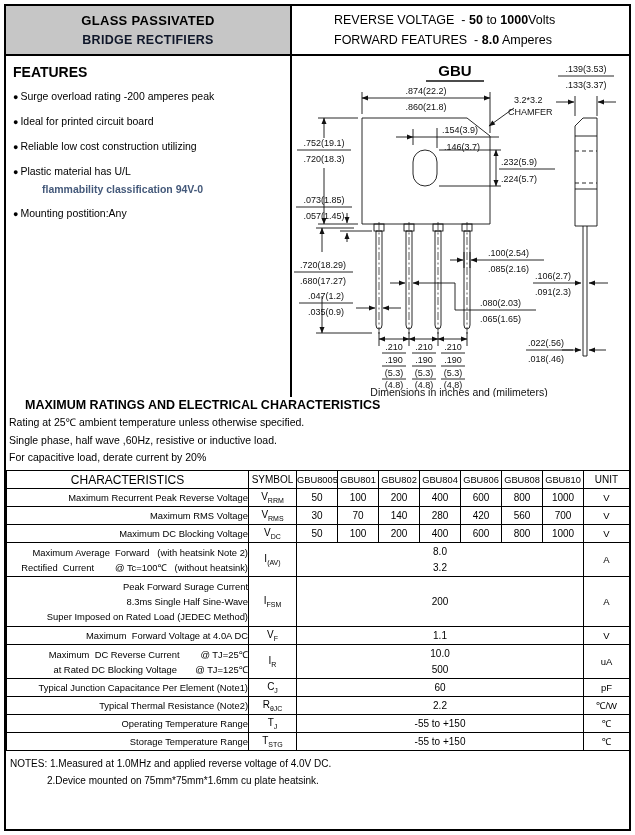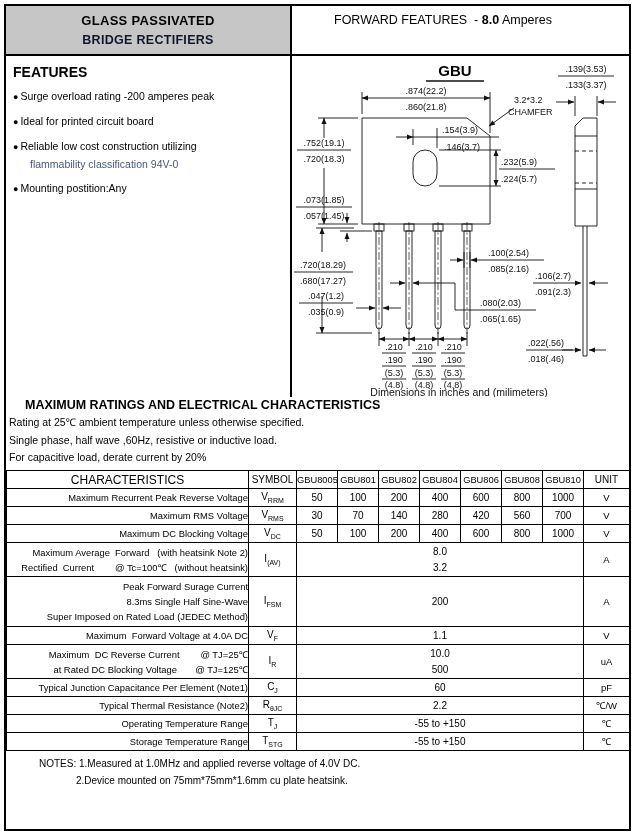--- a/index.html
+++ b/index.html
@@ -22,21 +22,21 @@
   .hdr-left .t2 { font-weight:bold; font-size:12.5px; color:#0f172a; margin-top:5px; letter-spacing:.3px; }
   .hdr-right { flex:1; padding:4px 0 0 42px; font-size:12.5px; }
   .hdr-right .ln { white-space:pre; line-height:20px; }
   
   .mid { display:flex; height:341px; }
   .features { width:286px; border-right:2px solid #000; padding:8px 4px 0 7px; }
   .features h2 { font-size:14px; font-weight:bold; margin-bottom:10px; }
   .feat { font-size:10.5px; margin-bottom:12px; line-height:12px; }
   .feat .blt { font-size:9px; margin-right:2px; }
   .feat-sub { font-size:10.5px; margin:-7px 0 12px 13px; line-height:12px; }
-  .feat-sub.blue { color:#44597a; margin-left:17px; }
+  .feat-sub.blue { color:#44597a; margin-left:29px;font-weight:bold; }
   .drawing { flex:1; position:relative; }
   .drawing svg { display:block; }
   
   .ratings { height:73px; padding:1px 3px 0 3px; }
   .ratings h2 { font-size:12.5px; font-weight:bold; margin-bottom:3px;padding-left:16px; }
   .ratings .cond { font-size:10.5px; margin-bottom:5px; }
   
   table { width:623px; border-collapse:collapse; table-layout:fixed; }
   td { border:1px solid #000; font-size:10px; vertical-align:middle; overflow:hidden; }
   td.lbl { padding-left:3px; text-align:right; }
@@ -46,48 +46,50 @@
   td.hpart { text-align:center; font-size:9.3px; }
   td.sym { text-align:center; font-size:10px; }
   td.sym sub { font-size:7px; }
   td.val { text-align:center; }
   td.val div { line-height:16px; }
   td.unit { text-align:center; font-size:9.5px; }
   tr.h18 td { height:18px; }
   tr.h34 td { height:34px; }
   tr.h50 td { height:50px; }
   
-  .notes { padding:7px 0 0 4px; font-size:10px;margin-left:29px; }
+  .notes { padding:7px 0 0 4px; font-size:10px; }
   .notes .n2 { margin-left:37px; margin-top:6px; }
   
   .dimtxt { font-size:9px; fill:#111; font-family:"Liberation Sans",sans-serif; }
   .cap { font-size:10.5px; fill:#111; font-family:"Liberation Sans",sans-serif; }
   .gbu { font-size:15px; font-weight:bold; fill:#000; font-family:"Liberation Sans",sans-serif; }
 </style>
 </head>
 <body>
 
 <div class="page">
 
   <div class="hdr">
     <div class="hdr-left">
       <div class="t1">GLASS PASSIVATED</div>
       <div class="t2">BRIDGE RECTIFIERS</div>
     </div>
     <div class="hdr-right">
+      <div class="ln"><span>REVERSE VOLTAGE</span><span>  - </span><b>50</b><span> to </span><b>1000</b><span>Volts</span></div>
       <div class="ln"><span>FORWARD FEATURES</span><span>  - </span><b>8.0</b><span> Amperes</span></div>
     </div>
   </div>
 
   <div class="mid">
     <div class="features">
       <h2>FEATURES</h2>
       <div class="feat"><span class="blt">●</span><span>Surge overload rating -200 amperes peak</span></div>
       <div class="feat"><span class="blt">●</span><span>Ideal for printed circuit board</span></div>
       <div class="feat"><span class="blt">●</span><span>Reliable low cost construction utilizing</span></div>
+      <div class="feat"><span class="blt">●</span><span>Plastic material has U/L</span></div>
       <div class="feat-sub blue">flammability classification 94V-0</div>
       <div class="feat"><span class="blt">●</span><span>Mounting postition:Any</span></div>
     </div>
 
     <div class="drawing">
       <svg width="335" height="341" viewBox="0 0 335 341">
         <defs>
           <marker id="ar" viewBox="0 0 10 10" refX="9.5" refY="5" markerWidth="9" markerHeight="7" orient="auto-start-reverse">
             <path d="M0,1 L10,5 L0,9 z" fill="#111"></path>
           </marker>

